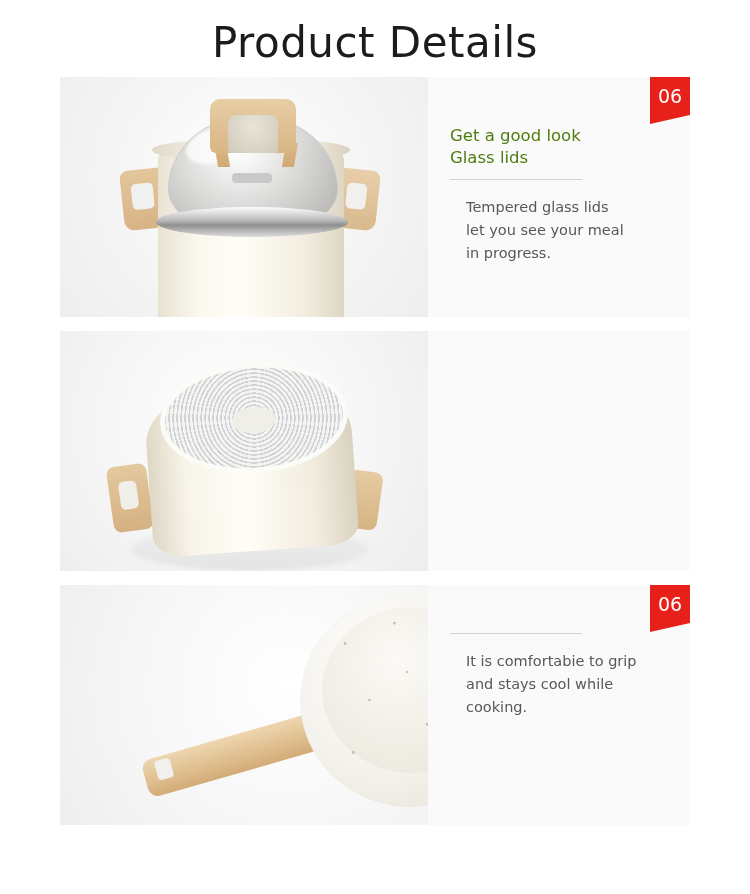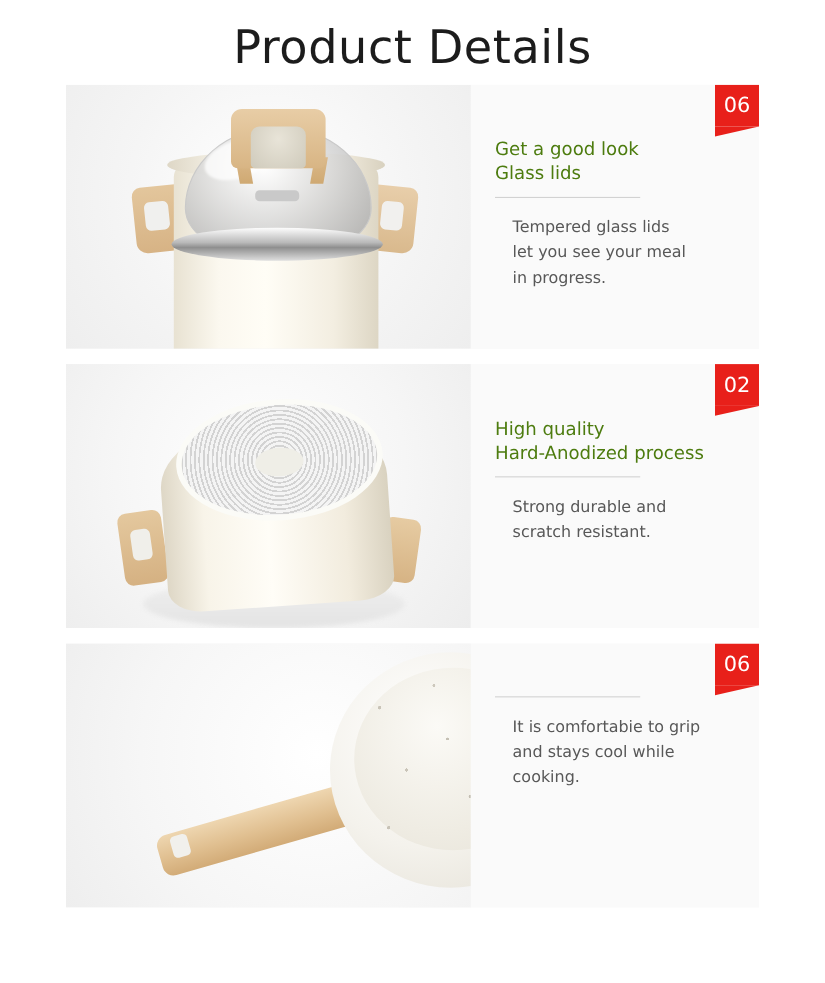--- a/index.html
+++ b/index.html
@@ -383,28 +383,20 @@
         <div class="scene">
           <div class="bg-soft2"></div>
           <div class="pot2-shadow"></div>
           <div class="pot2-handle-l"></div>
           <div class="pot2-handle-r"></div>
           <div class="pot2-body"></div>
           <div class="pot2-base"></div>
           <div class="pot2-base-dot"></div>
         </div>
       </div>
-      <div class="text-cell">
-        <div class="badge">02</div>
-        <p class="feat-heading">High quality
-Hard-Anodized process</p>
-        <div class="divider"></div>
-        <p class="feat-body">Strong durable and
-scratch resistant.</p>
-      </div>
     </div>
 
     <div class="feature-row">
       <div class="img-cell">
         <div class="scene">
           <div class="bg-soft3"></div>
           <div class="pan3-handle"></div>
           <div class="pan3-handle-hole"></div>
           <div class="pan3-collar"></div>
           <div class="pan3-body"></div>

